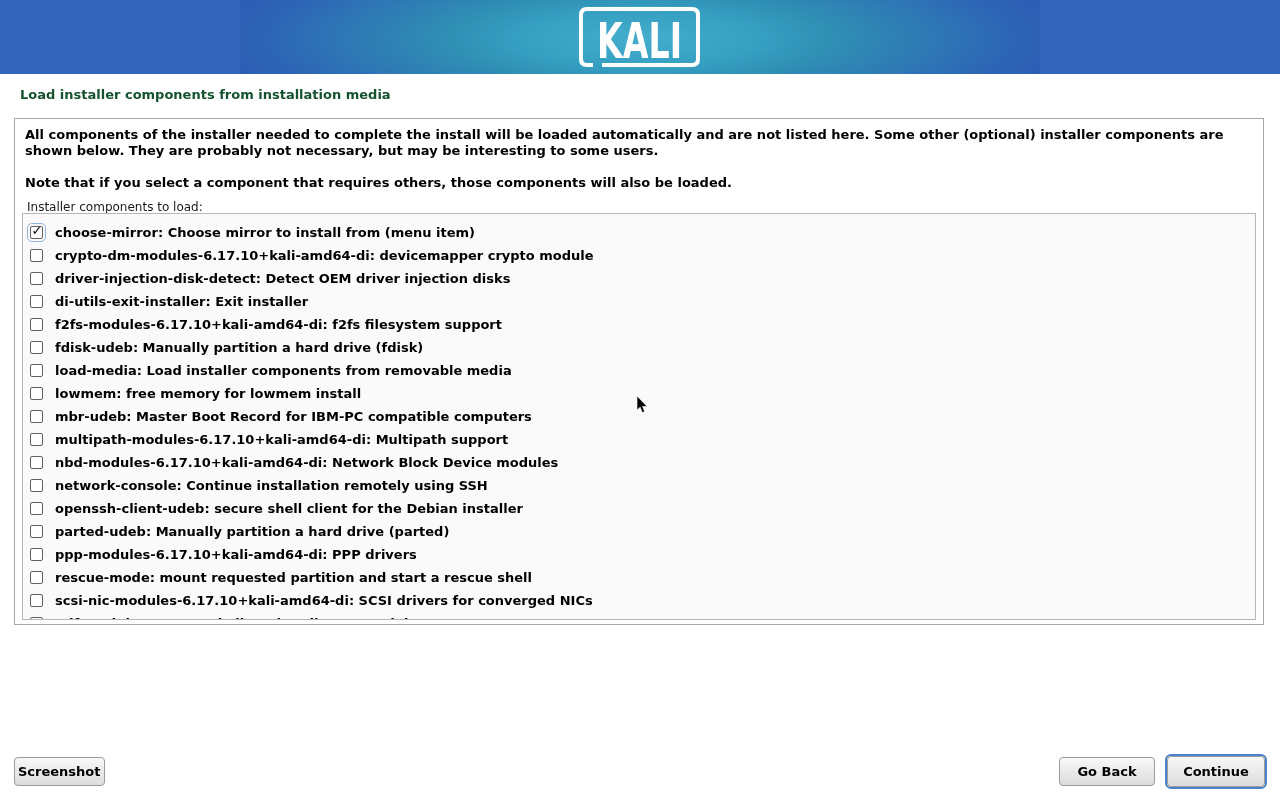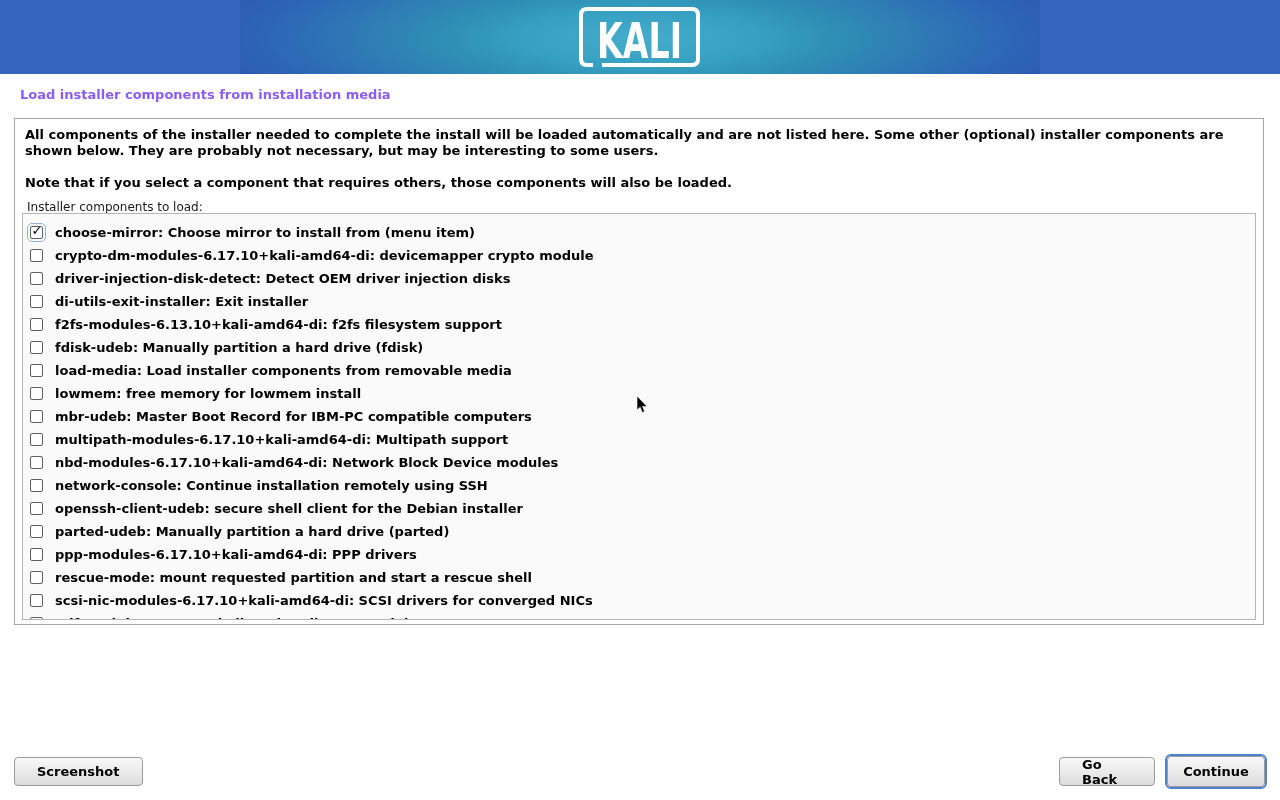--- a/index.html
+++ b/index.html
@@ -13,21 +13,21 @@
   .banner{position:absolute;left:0;top:0;width:1280px;height:74px;background:#3465bd;text-decoration:underline;}
   .banner-gradient{
     position:absolute;left:240px;top:0;width:800px;height:74px;
     background:radial-gradient(ellipse 430px 100px at 50% 52%,
       #45adcc 0%, #36a0c2 28%, #2f8fb4 45%, #2d64b6 88%, #2d5cb3 100%);
   }
   .logo{position:absolute;left:578px;top:7px;width:123px;height:60px;}
   
   .page-title{
     position:absolute;left:20px;top:87px;
-    font-size:13px;font-weight:bold;color:#8b5cf6;
+    font-size:13px;font-weight:bold;color:#14532d;
   }
   
   .content-box{
     position:absolute;left:14px;top:118px;width:1250px;height:507px;
     border:1px solid #a6a6a6;background:#ffffff;box-sizing:border-box;
   }
   .intro-p1{
     margin:8px 10px 0 10px;
     font-size:13px;font-weight:bold;line-height:15.5px;color:#000;
   }
@@ -56,21 +56,21 @@
     font-size:13px;font-weight:bold;line-height:14px;color:#000;text-align:center;
   }
   .lbl{font-size:13px;font-weight:bold;color:#000;white-space:nowrap;}
   
   .btn{
     position:absolute;height:29px;box-sizing:border-box;
     display:flex;align-items:center;justify-content:center;
     border:1px solid #9b9b9b;border-radius:4px;
     background:linear-gradient(#f8f8f8,#e9e9e9 55%,#dcdcdc);
     font-size:13px;font-weight:bold;color:#000;cursor:default;
-    padding:0 22px;
+    padding:0 3px;
   }
   .btn-screenshot{left:14px;bottom:14px;}
   .btn-goback{right:125px;bottom:14px;width:96px;}
   .btn-continue{
     right:15px;bottom:13px;width:98px;height:31px;
     outline:2px solid #4c82cc;outline-offset:0px;border-radius:4px;text-align:center;
   }
   
   .cursor{position:absolute;left:636px;top:396px;pointer-events:none;}
 </style>
@@ -105,21 +105,21 @@
       <div class="row">
         <span class="cb"></span>
         <span class="lbl">driver-injection-disk-detect: Detect OEM driver injection disks</span>
       </div>
       <div class="row">
         <span class="cb"></span>
         <span class="lbl">di-utils-exit-installer: Exit installer</span>
       </div>
       <div class="row">
         <span class="cb"></span>
-        <span class="lbl">f2fs-modules-6.13.10+kali-amd64-di: f2fs filesystem support</span>
+        <span class="lbl">f2fs-modules-6.17.10+kali-amd64-di: f2fs filesystem support</span>
       </div>
       <div class="row">
         <span class="cb"></span>
         <span class="lbl">fdisk-udeb: Manually partition a hard drive (fdisk)</span>
       </div>
       <div class="row">
         <span class="cb"></span>
         <span class="lbl">load-media: Load installer components from removable media</span>
       </div>
       <div class="row">

